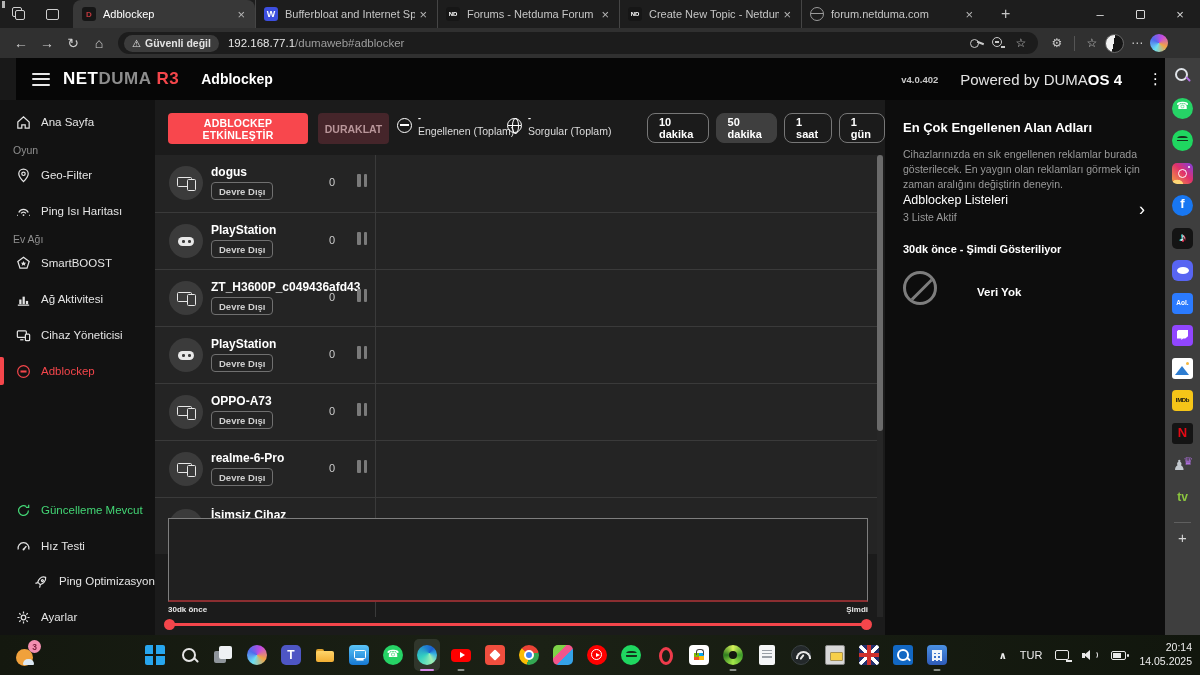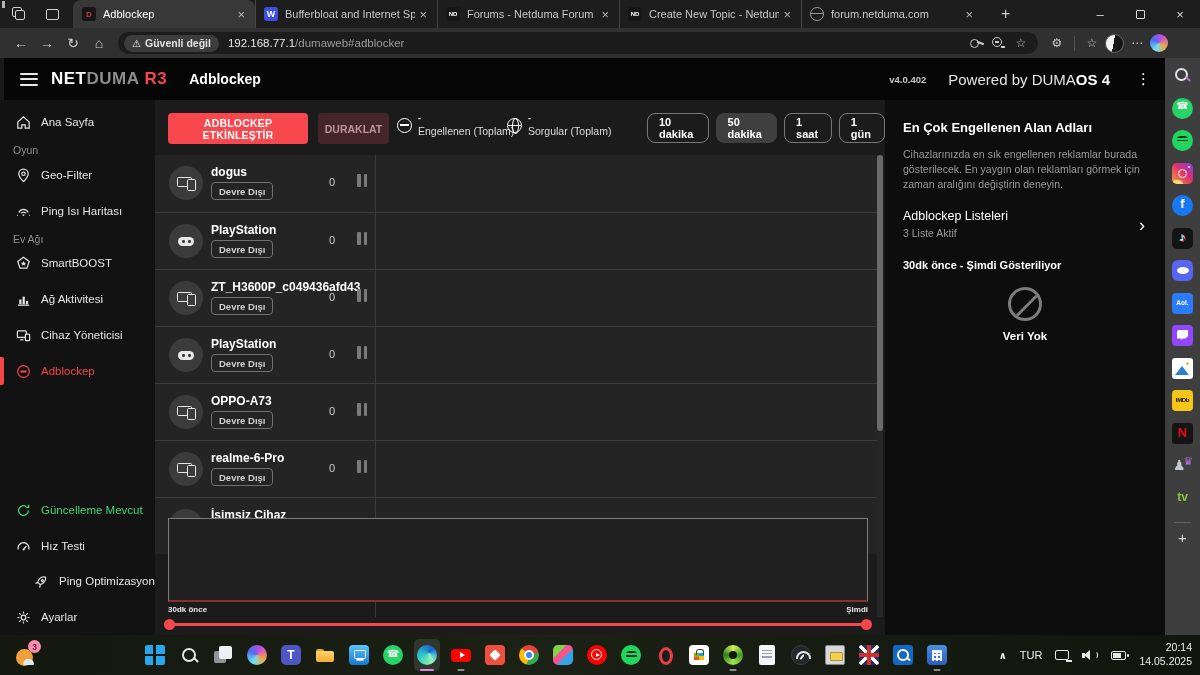--- a/index.html
+++ b/index.html
@@ -45,21 +45,21 @@
   .key-ic::before{content:"";width:7px;height:7px;border:1.6px solid #c9c9c9;border-radius:50%;position:absolute;left:4px;top:6px;}
   .key-ic::after{content:"";width:7px;height:1.8px;background:#c9c9c9;position:absolute;left:11px;top:9px;transform:rotate(20deg);}
   .zoomout-ic::before{content:"";width:8px;height:8px;border:1.5px solid #c9c9c9;border-radius:50%;position:absolute;left:4px;top:4px;}
   .zoomout-ic::after{content:"";position:absolute;left:6.5px;top:8px;width:4px;height:1.5px;background:#c9c9c9;box-shadow:6px 5px 0 0 #c9c9c9;transform-origin:left;}
   .nav-right{display:flex;align-items:center;margin-left:8px;margin-right:8px;gap:2px;}
   .sep-v{width:1px;height:15px;background:#555;margin:0 4px;}
   .avatar{width:19px;height:19px;border-radius:50%;background:linear-gradient(100deg,#f2f2f2 45%,#151515 45%);border:1px solid #666;}
   .copilot{width:18px;height:18px;border-radius:50%;background:conic-gradient(from 210deg,#6ce0f2,#4f6bed,#c64ae0,#f2a444,#6ce0f2);}
 
   
-  .dheader{position:absolute;left:4px;top:58px;width:1165px;height:42px;background:#060606;display:flex;align-items:center;}
+  .dheader{position:absolute;left:16px;top:58px;width:1165px;height:42px;background:#060606;display:flex;align-items:center;}
   .hamburger{width:18px;margin-left:16px;display:flex;flex-direction:column;gap:3.5px;}
   .hamburger i{height:2px;background:#e8e8e8;border-radius:1px;}
   .brand{margin-left:13px;font-size:17px;letter-spacing:.5px;white-space:nowrap;}
   .brand .n1{color:#fff;font-weight:bold;}
   .brand .n2{color:#8d8d8d;font-weight:bold;}
   .brand .n3{color:#f4464b;font-weight:bold;margin-left:5px;}
   .ptitle{margin-left:22px;color:#fff;font-size:14px;font-weight:bold;}
   .hright{margin-left:auto;display:flex;align-items:center;}
   .ver{color:#c9c9c9;font-size:9.5px;font-weight:bold;}
   .powered{margin-left:22px;font-size:15px;color:#e3e3e3;}
@@ -119,26 +119,26 @@
   .tl-labels span{color:#e8e8e8;font-size:8px;font-weight:bold;}
   .tl-slider{position:absolute;left:13px;top:519px;width:700px;height:12px;z-index:3;}
   .tl-line{position:absolute;left:0;right:0;top:4px;height:3px;background:#f4464b;border-radius:2px;}
   .tl-handle{position:absolute;top:0;width:11px;height:11px;border-radius:50%;background:#f4464b;}
   .tl-handle.left{left:-4px;} .tl-handle.right{right:-4px;}
 
   
   .rpanel{position:absolute;left:885px;top:100px;width:280px;height:535px;background:#0d0d0d;padding:20px 18px 0 18px;}
   .rp-title{color:#fff;font-size:13px;font-weight:bold;}
   .rp-desc{color:#9a9a9a;font-size:10.5px;line-height:1.45;margin-top:12px;}
-  .rp-lists{position:relative;margin-top:16px;}
+  .rp-lists{position:relative;}
   .rp-lists-t{color:#fff;font-size:12.5px;}
   .rp-lists-s{color:#9a9a9a;font-size:10.5px;margin-top:4px;}
   .rp-chev{position:absolute;right:2px;top:6px;color:#fff;font-size:18px;}
   .rp-range{color:#fff;font-size:11px;font-weight:bold;margin-top:20px;}
-  .rp-empty{display:flex;flex-direction:column;align-items:center;margin-top:16px;}
+  .rp-empty{display:flex;flex-direction:row;align-items:center;margin-top:16px;gap:40px;}
   .nodata{width:34px;height:34px;border:3px solid #7d7d7d;border-radius:50%;position:relative;overflow:hidden;}
   .nodata::after{content:"";position:absolute;left:-4px;top:13px;width:42px;height:3px;background:#7d7d7d;transform:rotate(-45deg);}
   .rp-empty-lbl{color:#fff;font-size:11.5px;font-weight:bold;margin-top:9px;}
 
   
   .estrip{position:absolute;right:0;top:58px;width:35px;height:577px;background:#3e3e3e;display:flex;flex-direction:column;align-items:center;padding-top:7px;}
   .eshost{display:flex;flex-direction:column;align-items:center;gap:11.5px;}
   .es-div{width:17px;height:1px;background:#5f5f5f;margin-top:13px;}
   .es-plus{color:#d5d5d5;font-size:15px;margin-top:6px;}
 

